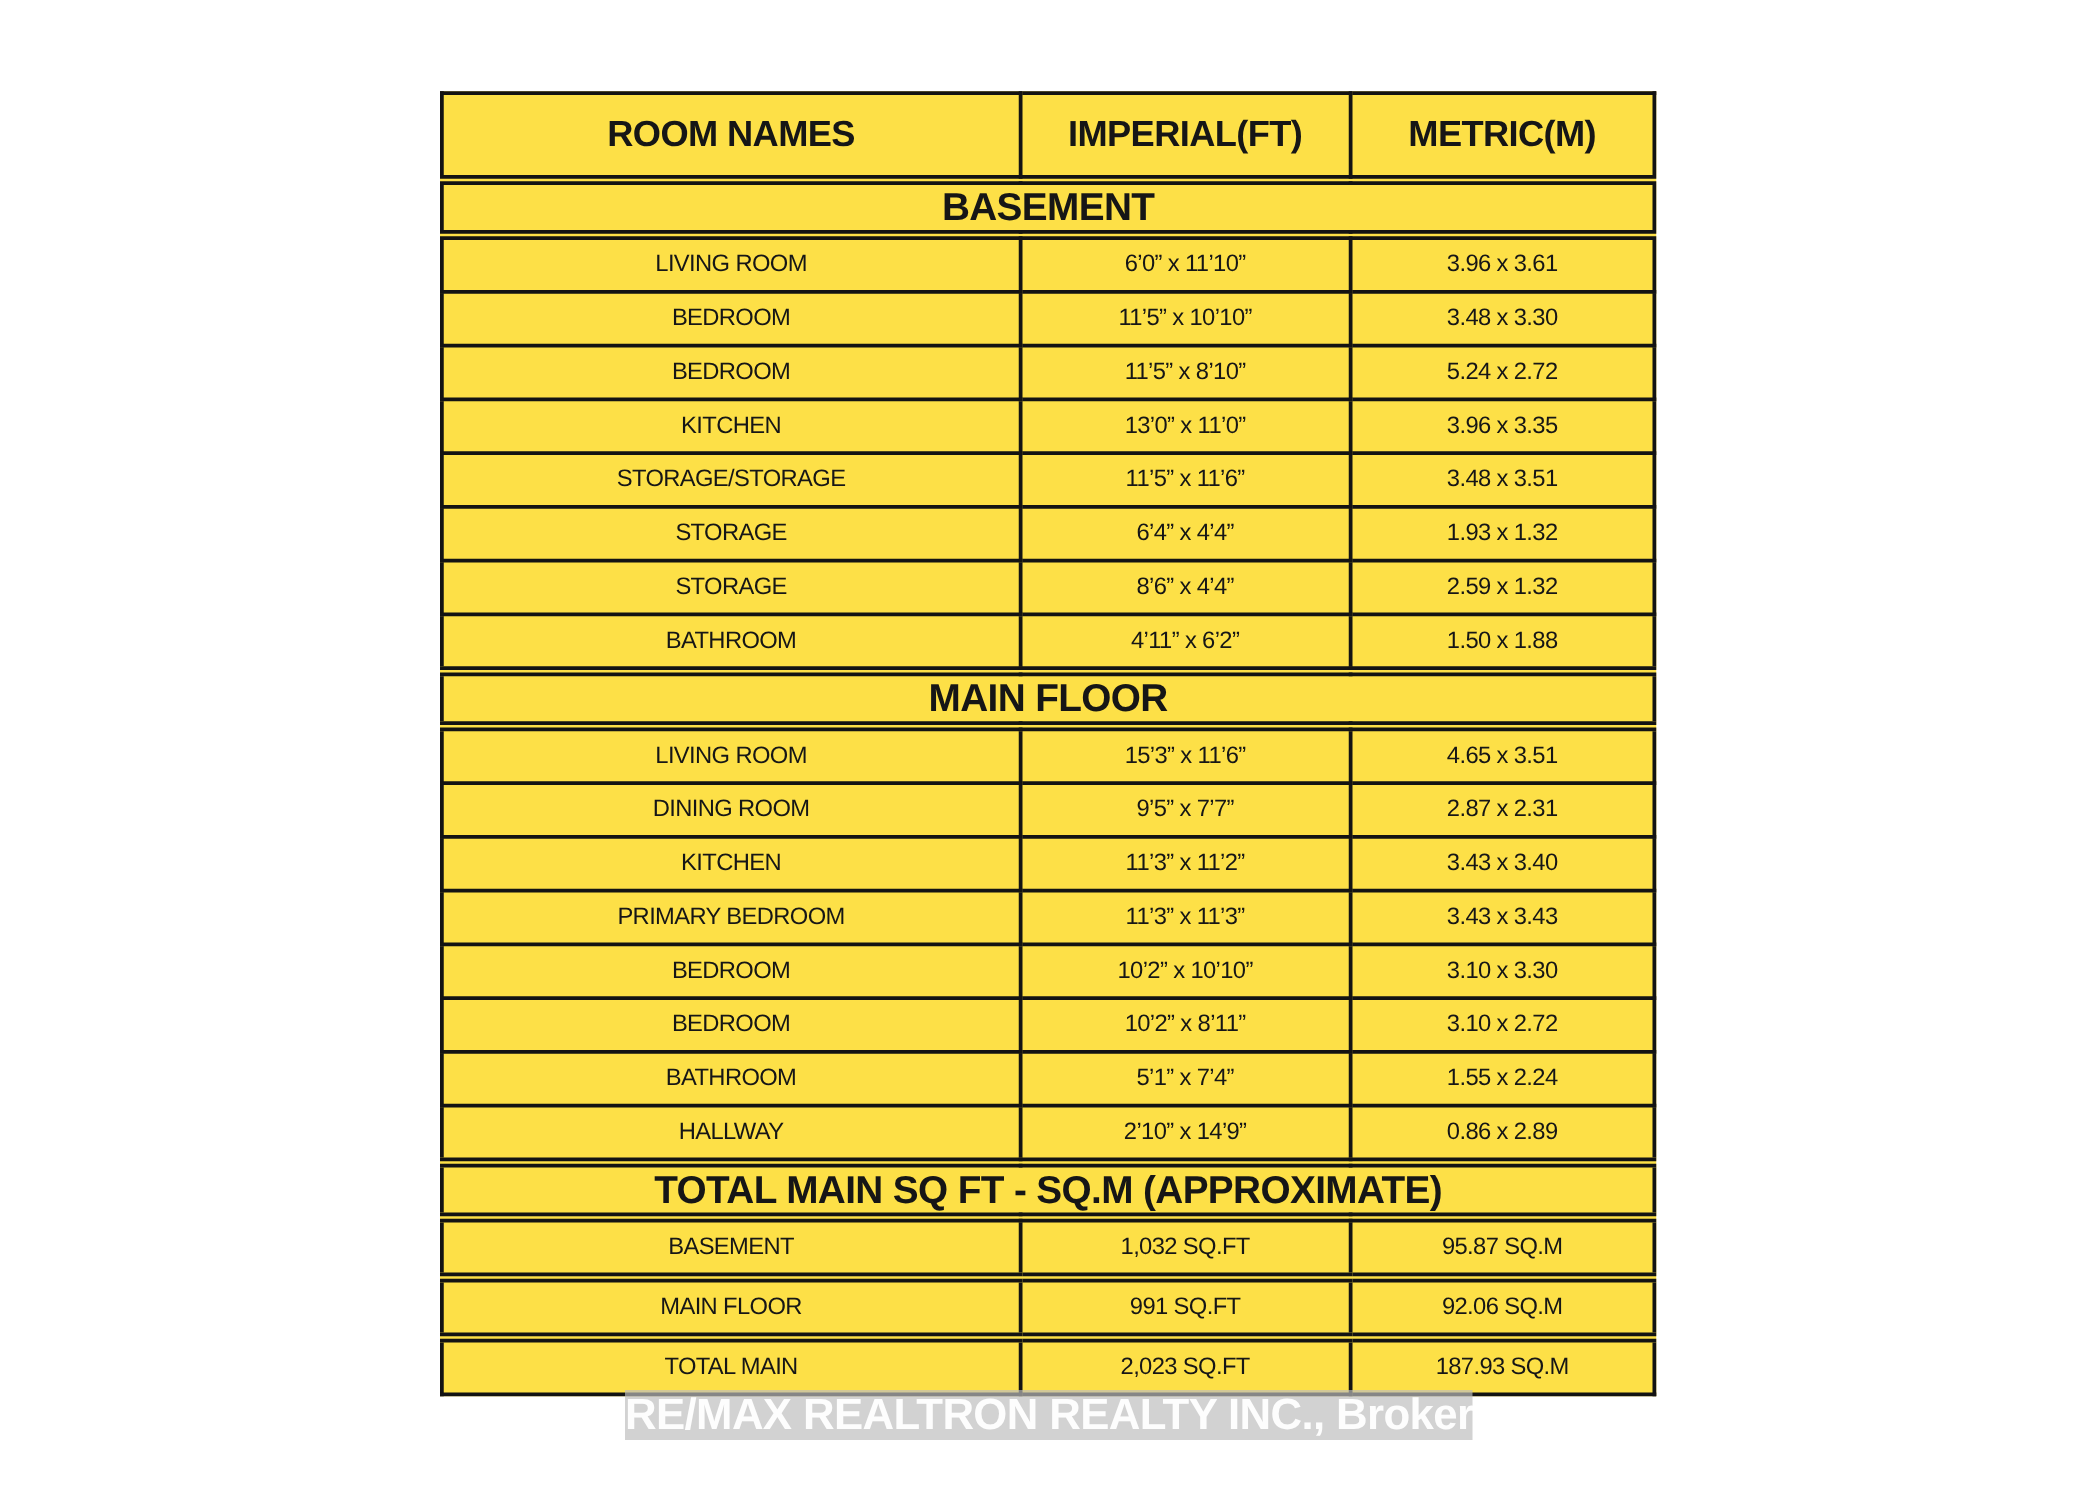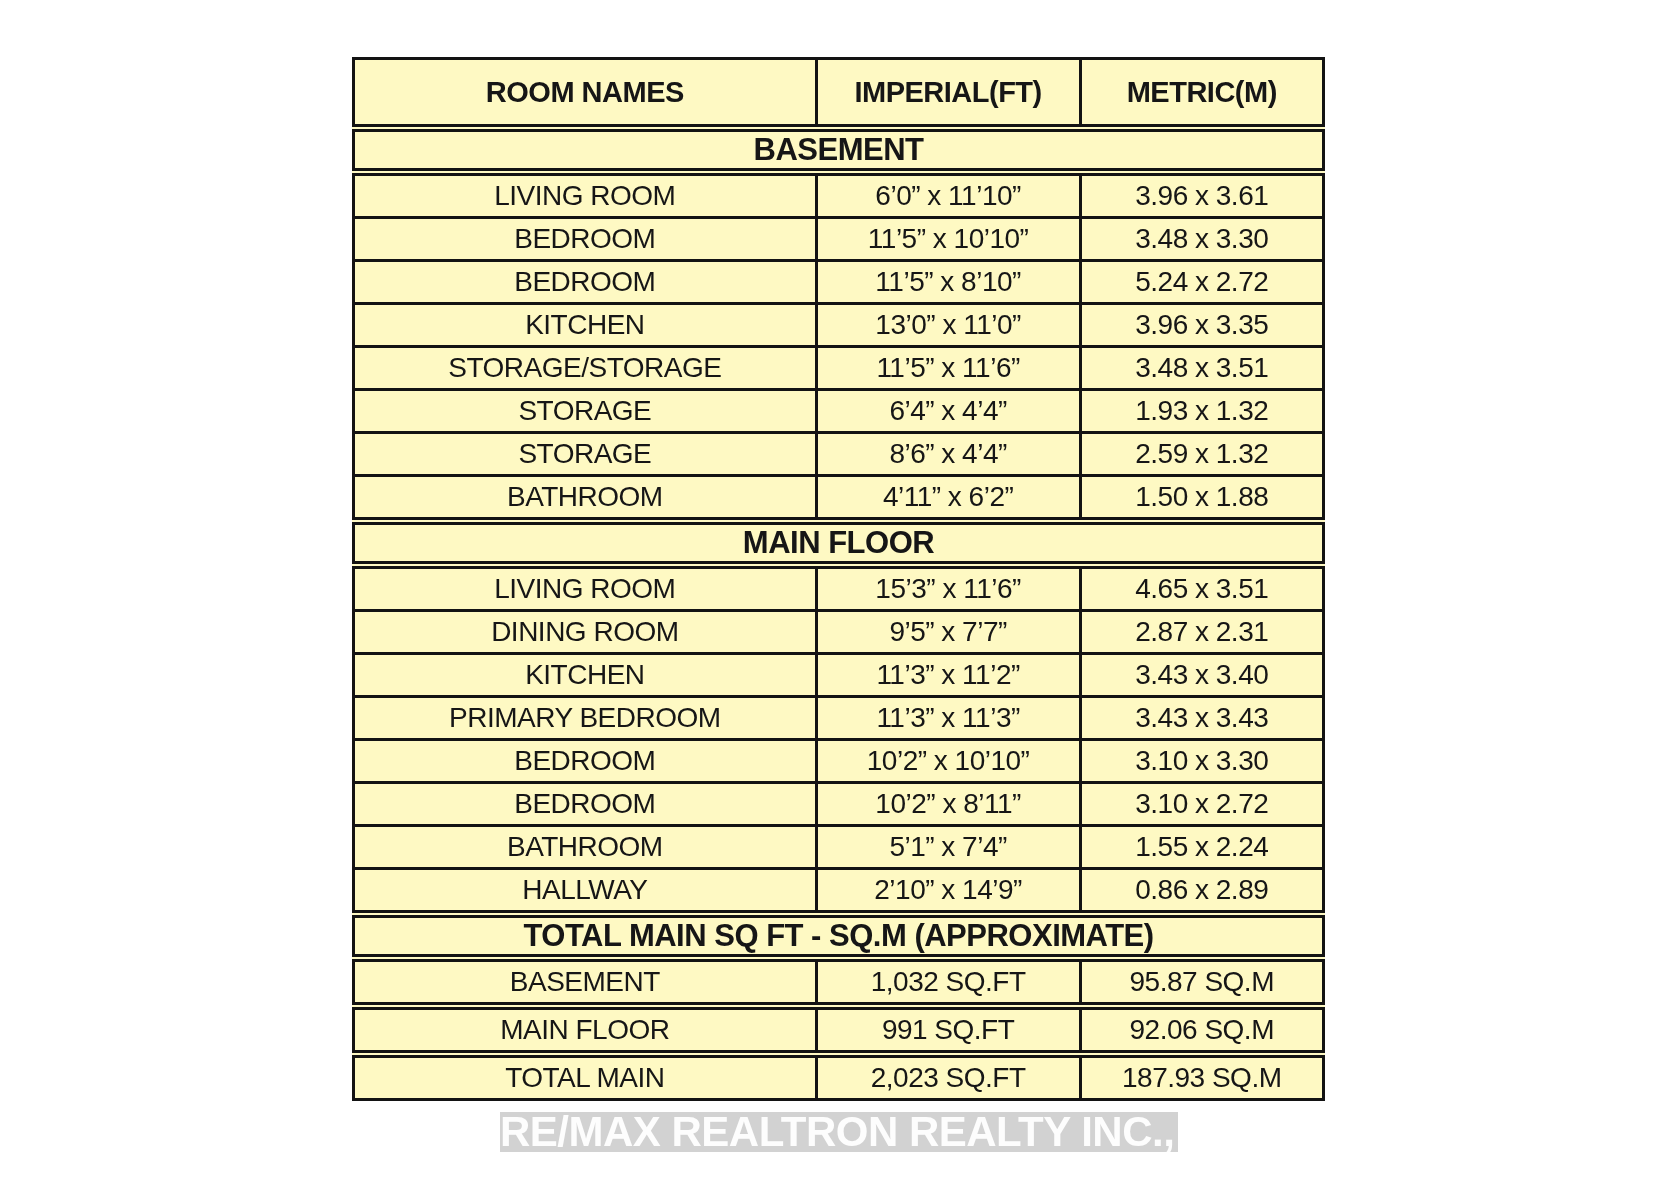--- a/index.html
+++ b/index.html
@@ -8,25 +8,25 @@
     width: 1680px;
     height: 1188px;
     background: #ffffff;
     font-family: "Liberation Sans", "DejaVu Sans", sans-serif;
     font-stretch: condensed;
     overflow: hidden;
   }
   table.room-table {
     position: absolute;
     left: 352px;
-    top: 57px;
+    top: 73px;
     width: 973px;
     border-collapse: collapse;
     table-layout: fixed;
-    background: #fef9c3;
+    background: #fde047;
   }
   table.room-table td, table.room-table th {
     border: 3px solid #131313;
     text-align: center;
     vertical-align: middle;
     color: #161616;
     padding: 0;
     letter-spacing: -0.5px;
     overflow: hidden;
     white-space: nowrap;
@@ -38,36 +38,36 @@
   }
   tr.section-row td {
     height: 32px;
     font-size: 31px;
     font-weight: bold;
     border-top: 8px double #131313;
     border-bottom: 8px double #131313;
   }
   tr.data-row td {
     height: 40px;
-    font-size: 28px;
+    font-size: 19px;
     font-weight: normal;
   }
   tr.data-row.dbl td {
     border-top: 8px double #131313;
   }
   .watermark {
     position: absolute;
     left: 500px;
     top: 1112px;
     width: 678px;
     height: 40px;
     line-height: 40px;
     background: rgba(188, 188, 188, 0.68);
     color: rgba(255, 255, 255, 0.95);
-    font-size: 42px;
+    font-size: 35px;
     font-weight: bold;
     letter-spacing: -0.5px;
     text-align: center;
     white-space: nowrap;
   }
 </style>
 </head>
 <body>
 
 <div class="page">

